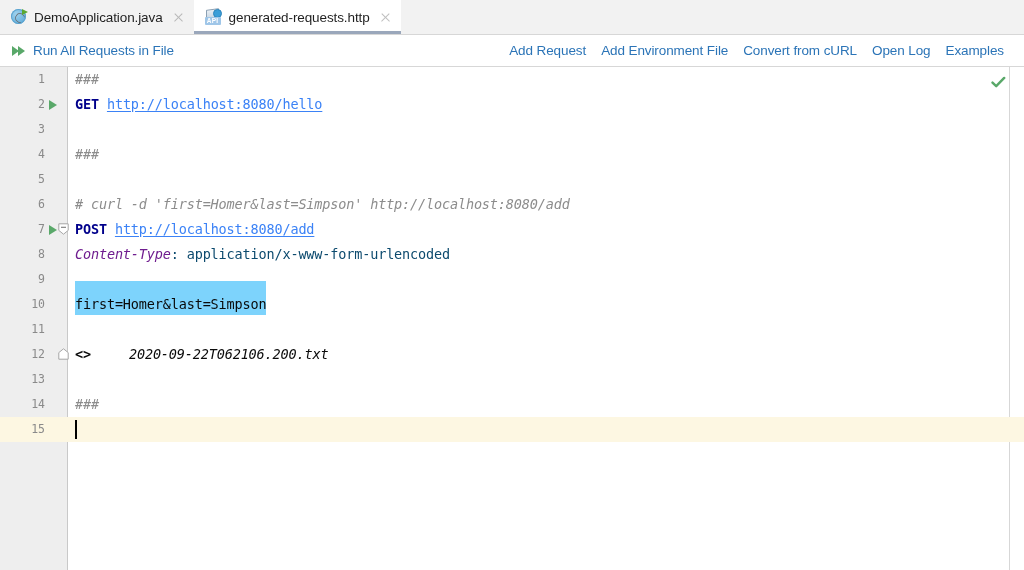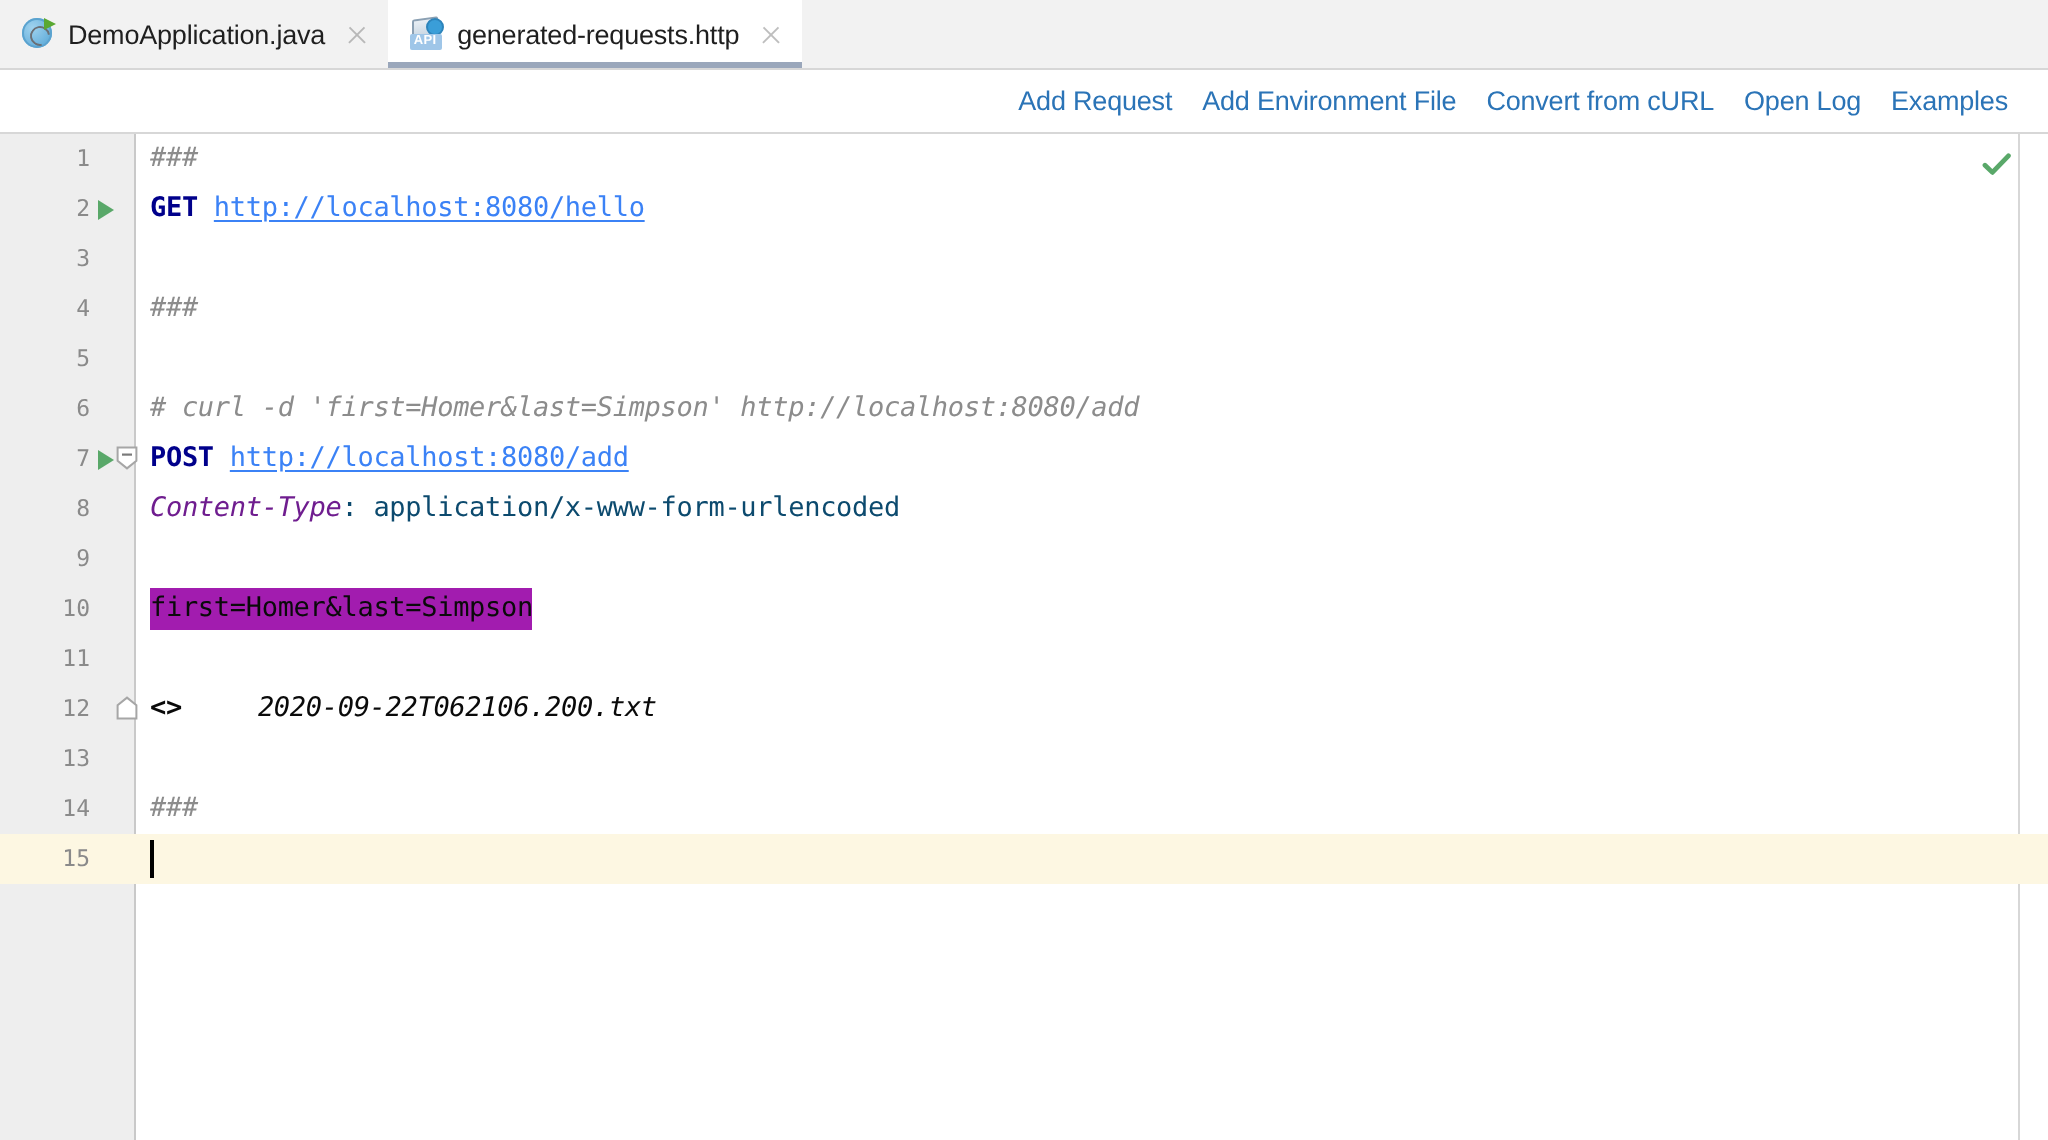--- a/index.html
+++ b/index.html
@@ -271,21 +271,21 @@
     font-size: 13.5px;
     color: #0a0a0a;
     white-space: pre;
     letter-spacing: -0.15px;
   }
   .comment { color: #8c8c8c; font-style: italic; }
   .method  { color: #00008b; font-weight: bold; }
   .url     { color: #3b82f6; text-decoration: underline; text-underline-offset: 2px; }
   .header-name { color: #6f1d8f; font-style: italic; }
   .plain   { color: #0c4a6e; }
-  .bodyhl  { background: #a21caf; padding: 2px 0 3px 0; }
+  .bodyhl  { background: #7dd3fc; padding: 15px 0 3px 0; }
   .angle   { color: #0a0a0a; font-weight: bold; }
   .fileref { color: #0a0a0a; font-style: italic; margin-left: 30px; }
   .caret-bar {
     position: absolute;
     left: 75px;
     top: 3px;
     width: 1.5px;
     height: 19px;
     background: #000000;
   }
@@ -310,20 +310,27 @@
         <span class="sheet"></span>
           <span class="dot"></span>
           <span class="tag">API</span>
       </span>
       <span class="tab-label">generated-requests.http</span>
       <span class="tab-close"></span>
     </div>
   </div>
 
   <div class="toolbar">
+    <div class="tb-run">
+      <span class="icon-runall">
+        <span class="t1"></span>
+          <span class="t2"></span>
+      </span>
+      <span class="tb-link">Run All Requests in File</span>
+    </div>
     <div class="tb-right">
       <span class="tb-link">Add Request</span>
       <span class="tb-link">Add Environment File</span>
       <span class="tb-link">Convert from cURL</span>
       <span class="tb-link">Open Log</span>
       <span class="tb-link">Examples</span>
     </div>
   </div>
 
   <div class="editor">

